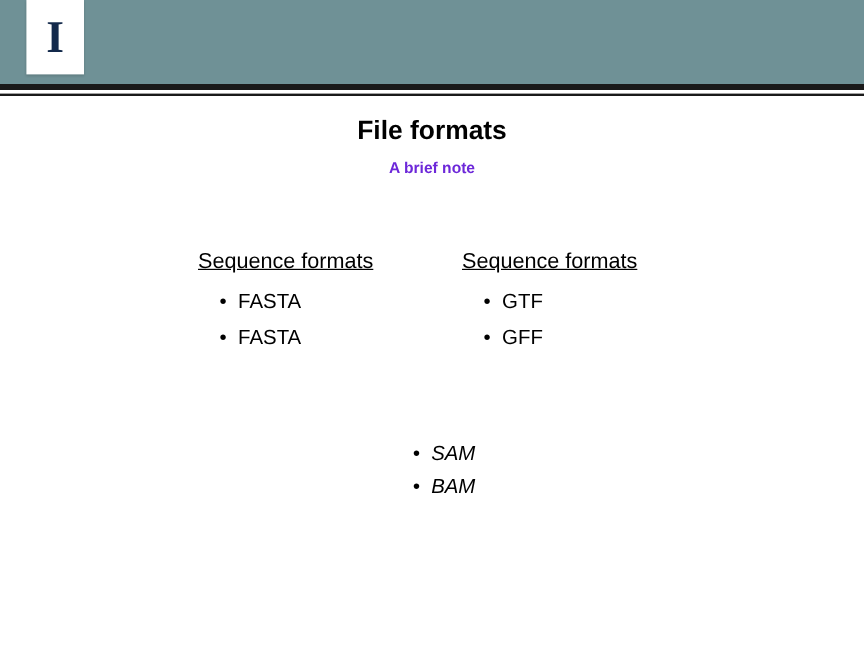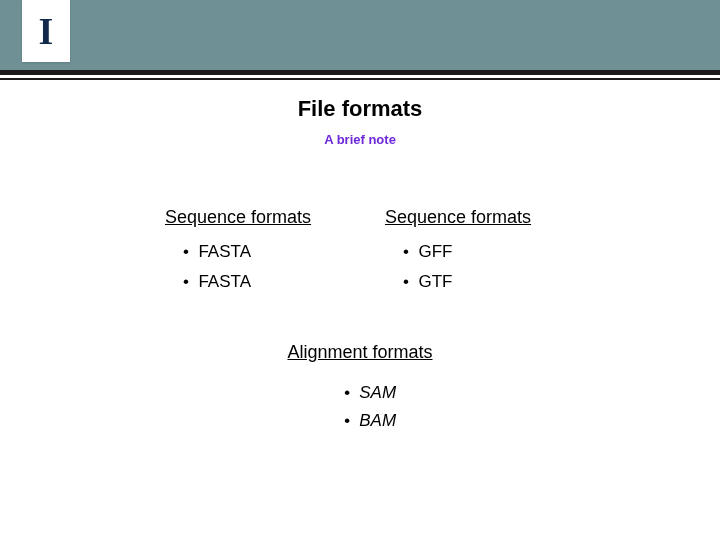--- a/index.html
+++ b/index.html
@@ -146,25 +146,25 @@
   <div class="subtitle">A brief note</div>
 
   <div class="columns">
     <div class="column">
       <div class="col-heading">Sequence formats</div>
       <div class="bullet-line">•&nbsp;&nbsp;<span>FASTA</span></div>
       <div class="bullet-line">•&nbsp;&nbsp;<span>FASTA</span></div>
     </div>
     <div class="column">
       <div class="col-heading">Sequence formats</div>
+      <div class="bullet-line">•&nbsp;&nbsp;<span>GTF</span></div>
       <div class="bullet-line">•&nbsp;&nbsp;<span>GFF</span></div>
-      <div class="bullet-line">•&nbsp;&nbsp;<span>GTF</span></div>
     </div>
   </div>
 
   <div class="center-block">
-    <div class="center-heading">Alignment formats</div><br>
+    <br>
     <div class="center-items">
       <div class="center-bullet">•&nbsp;&nbsp;<span>SAM</span></div>
       <div class="center-bullet">•&nbsp;&nbsp;<span>BAM</span></div>
     </div>
   </div>
 </div>
 
 </body></html>

